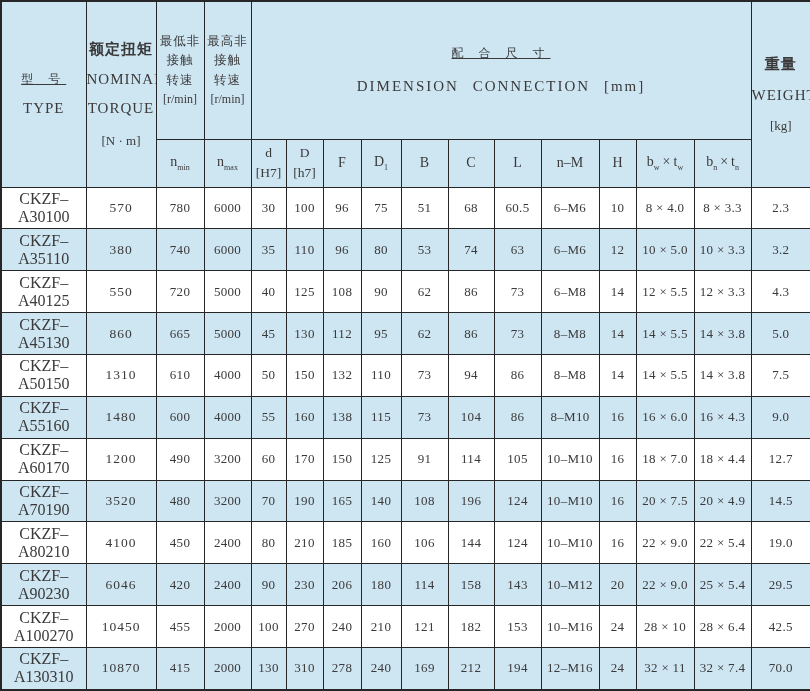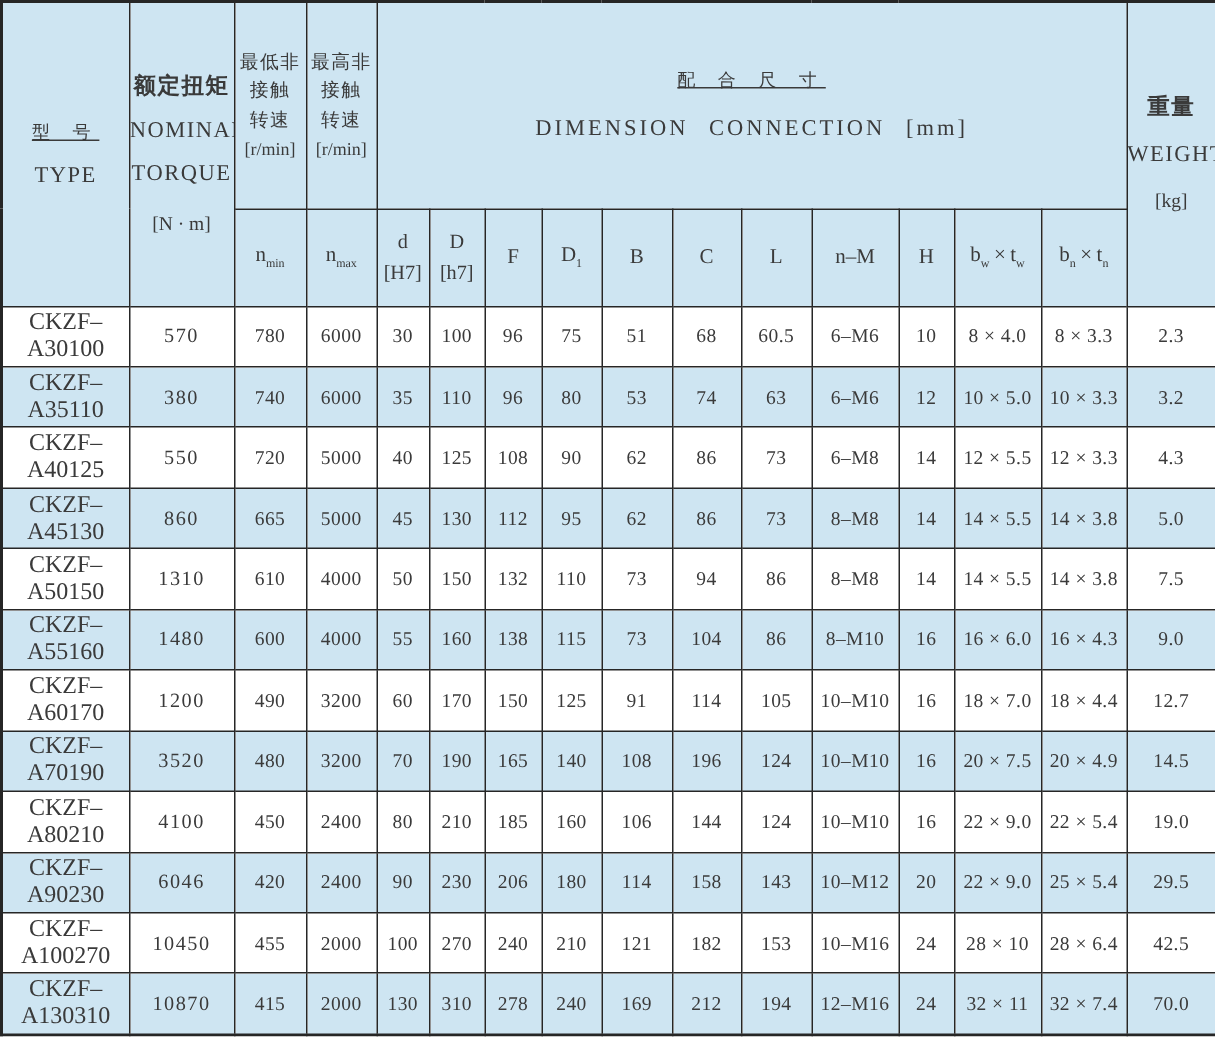--- a/index.html
+++ b/index.html
@@ -10,21 +10,21 @@
   }
   html,body{margin:0;padding:0;background:#ffffff;}
   body{width:810px;height:691px;overflow:hidden;
        font-family:"Liberation Serif","DejaVu Serif",serif;color:var(--txt);}
   table.spec{border-collapse:collapse;table-layout:fixed;width:810px;height:691px;
              border:2px solid var(--line);background:#fff;}
   th,td{border:1px solid var(--line);text-align:center;vertical-align:middle;
         padding:0;font-weight:normal;overflow:hidden;}
   thead th{background:var(--hdr);}
   thead tr.hrow-top{height:138px;}
-  thead tr.hrow-sub{height:65px;}
+  thead tr.hrow-sub{height:48px;}
   tbody td{font-size:13px;letter-spacing:.3px;background:#fff;}
   tbody tr.alt td{background:var(--alt);}
   td.type-cell{font-size:16px;letter-spacing:0;}
   td.torque-cell{font-size:13.5px;letter-spacing:1px;}
 
   .zh-big{font-size:12px;letter-spacing:6px;text-decoration:underline;}
   .zh-mid{font-size:15px;letter-spacing:1px;font-weight:bold;}
   .en-mid{font-size:15px;letter-spacing:1px;}
   .en-wide{font-size:15px;letter-spacing:2px;word-spacing:8px;}
   .unit{font-size:13px;}

